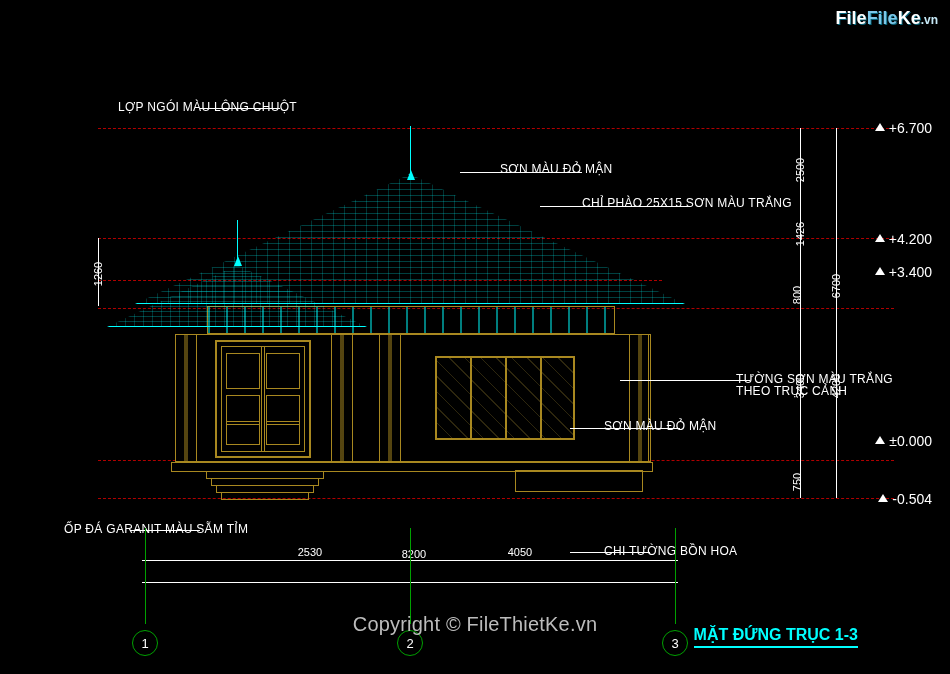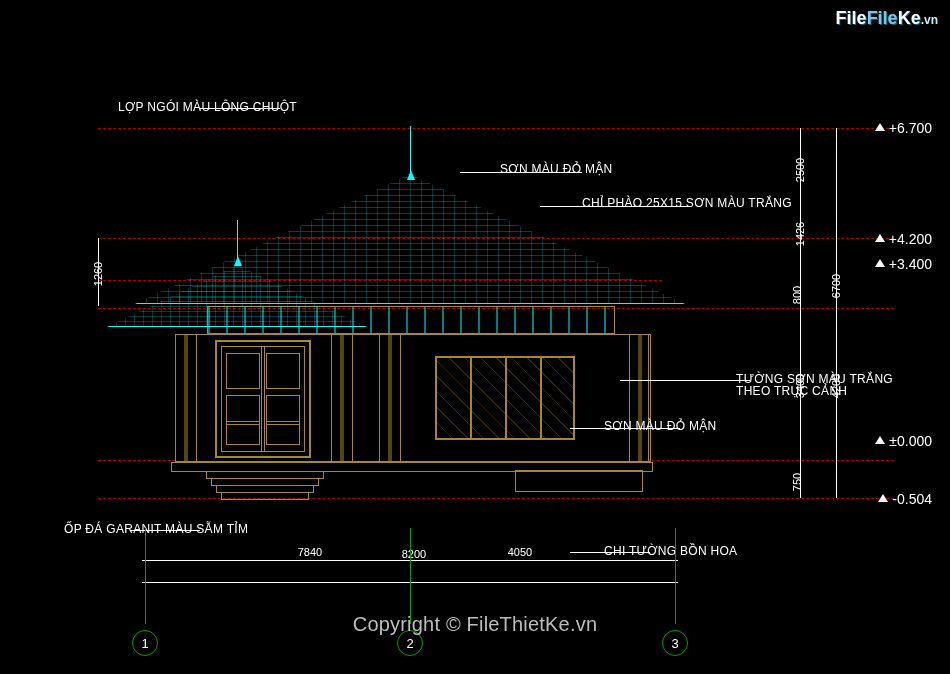--- a/index.html
+++ b/index.html
@@ -296,21 +296,21 @@
   <div class="leader" style="left:570px; top:428px; width:110px;"></div>
   <div class="label" style="left:604px; top:419px;">SƠN MÀU ĐỎ MẬN</div>
 
   <div class="leader" style="left:130px; top:530px; width:70px;"></div>
   <div class="label" style="left:64px; top:522px;">ỐP ĐÁ GARANIT MÀU SẪM TỈM</div>
 
   <div class="leader" style="left:570px; top:552px; width:80px;"></div>
   <div class="label" style="left:604px; top:544px;">CHI TƯỜNG BỒN HOA</div>
 
   <div class="dimline-h" style="left:142px; top:560px; width:536px;"></div>
-  <div class="dim" style="left:280px; top:546px; width:60px;">7840</div>
+  <div class="dim" style="left:280px; top:546px; width:60px;">2530</div>
   <div class="dim" style="left:490px; top:546px; width:60px;">4050</div>
 
   <div class="dimline-h" style="left:142px; top:582px; width:536px;"></div>
   <div class="dim" style="left:384px; top:548px; width:60px;">8200</div>
 
   <div class="green-line" style="left:145px; height:96px;"></div>
   <div class="green-line" style="left:410px; height:96px;"></div>
   <div class="green-line" style="left:675px; height:96px;"></div>
 
   <div class="axis-circle" style="left:132px; bottom:18px;">1</div>
@@ -326,19 +326,20 @@
 
   <div class="dimline-v" style="left:836px; top:128px; height:370px;"></div>
   <div class="dim v" style="left:824px; top:380px;">4200</div>
   <div class="dim v" style="left:824px; top:280px;">6700</div>
 
   <div class="dimline-v" style="left:98px; top:238px; height:68px;"></div>
   <div class="dim v" style="left:86px; top:268px;">1260</div>
 
   <div class="elev" style="right:18px; top:120px;">+6.700</div>
   <div class="elev" style="right:18px; top:231px;">+4.200</div>
-  <div class="elev" style="right:18px; top:256px;">+3.400</div>
+  <div class="elev" style="right:18px; top:264px;">+3.400</div>
   <div class="elev" style="right:18px; top:433px;">±0.000</div>
   <div class="elev" style="right:18px; top:491px;">-0.504</div>
 
+  <div class="title">MẶT ĐỨNG TRỤC 1-3</div>
 
   <div class="copyright">Copyright © FileThietKe.vn</div>
 </div>
 
 </body></html>

